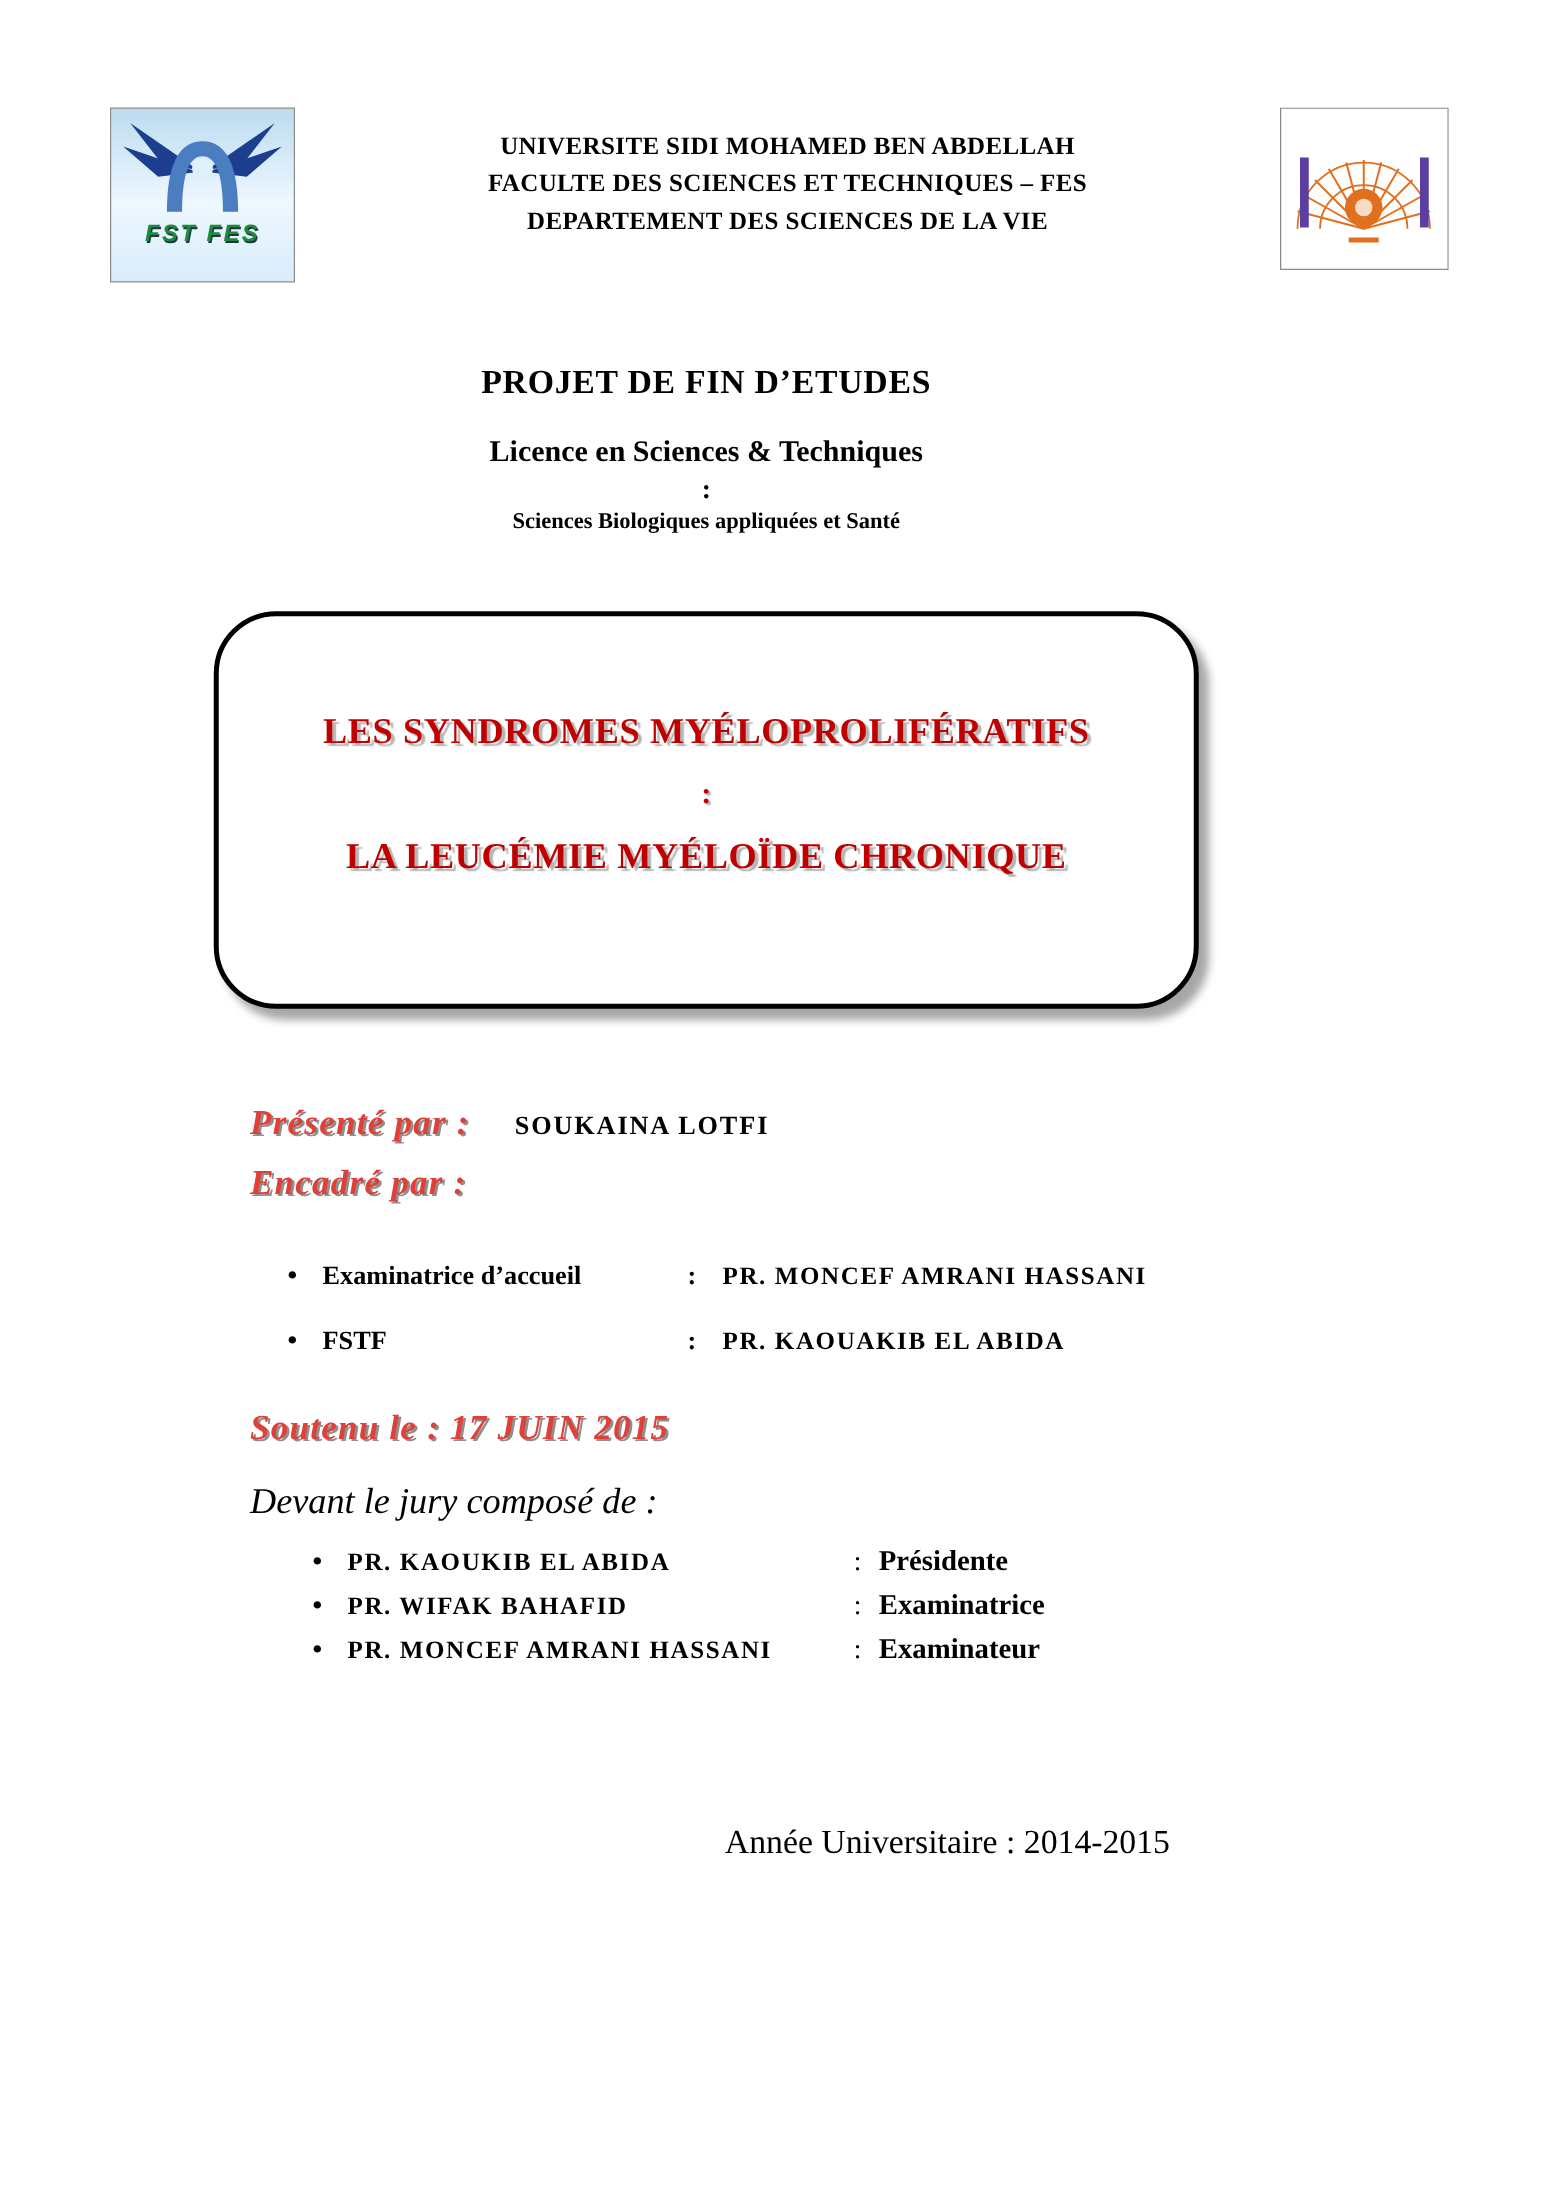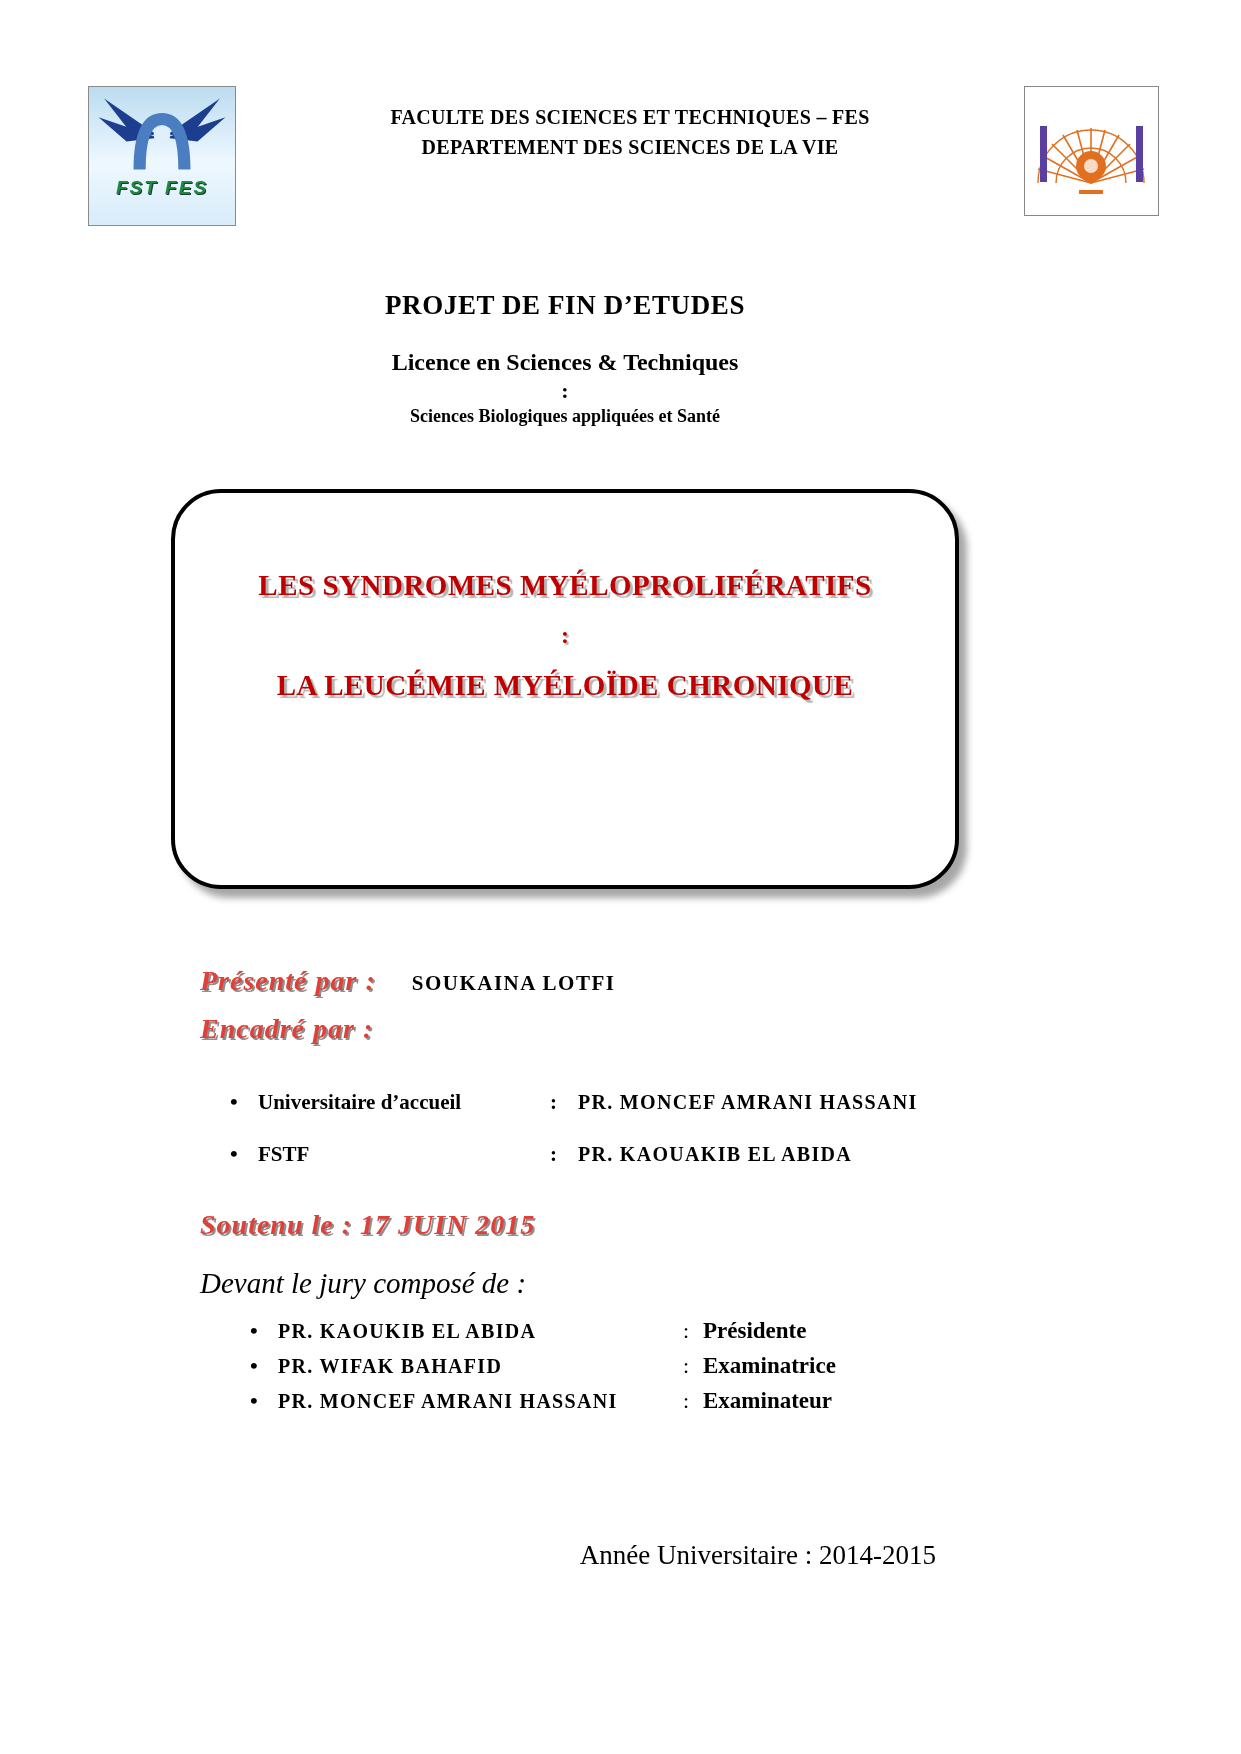--- a/index.html
+++ b/index.html
@@ -45,21 +45,21 @@
 
   
   .center-col { width: 930px; margin-left: 100px; text-align: center; }
   .project-title { margin-top: 64px; font-size: 27px; font-weight: bold; letter-spacing: 0.6px; }
   .degree-line  { margin-top: 28px; font-size: 24px; font-weight: bold; }
   .degree-colon { margin-top: 2px;  font-size: 22px; font-weight: bold; }
   .specialty    { margin-top: 2px;  font-size: 18px; font-weight: bold; }
 
   .subject-box {
     box-sizing: border-box;
-    width: 788px; height: 400px;
+    width: 788px; height: 318px;
     margin: 62px auto 0;
     border: 4px solid #000;
     border-radius: 50px;
     box-shadow: 8px 9px 7px rgba(0,0,0,0.35);
     padding-top: 76px;
     background: #fff;
   }
   .subject-line {
     font-size: 29px; font-weight: bold;
     color: var(--title_red, #c00000);
@@ -115,20 +115,21 @@
           <path d="M74 48 L132 8 L104 44 Z"></path>
           <path d="M74 50 L138 28 L108 54 Z"></path>
         </g>
         <path class="arch" d="M46 84 Q46 30 70 30 Q94 30 94 84" stroke-width="13"></path>
         <circle class="arch-hole" cx="70" cy="47" r="9"></circle>
       </svg>
       <div class="logo-fst-text">FST FES</div>
     </div>
 
     <div class="header-text">
+      <div>UNIVERSITE SIDI MOHAMED BEN ABDELLAH</div>
       <div>FACULTE DES SCIENCES ET TECHNIQUES – FES</div>
       <div>DEPARTEMENT DES SCIENCES DE LA VIE</div>
     </div>
 
     <div class="logo-seal">
       <svg viewBox="0 0 135 130" aria-hidden="true">
         <rect x="0.5" y="0.5" width="134" height="129" fill="#ffffff" stroke="#888"></rect>
         <g class="seal-ray">
           <line x1="67" y1="97" x2="120" y2="83"></line>
           <line x1="67" y1="97" x2="115" y2="70"></line>
@@ -171,21 +172,21 @@
       <span class="script-label">Présenté par :</span>
       <span class="caps-name">SOUKAINA LOTFI</span>
     </div>
     <div class="encadre-row">
       <span class="script-label">Encadré par :</span>
     </div>
 
     <div class="supervisor-list">
       <div class="sup-item">
         <span class="bullet"></span>
-        <span class="sup-org">Universitaire d’accueil</span>
+        <span class="sup-org">Examinatrice d’accueil</span>
         <span class="sup-colon">:</span>
         <span class="sup-name">PR. MONCEF AMRANI HASSANI</span>
       </div>
       <div class="sup-item">
         <span class="bullet"></span>
         <span class="sup-org">FSTF</span>
         <span class="sup-colon">:</span>
         <span class="sup-name">PR. KAOUAKIB EL ABIDA</span>
       </div>
     </div>

